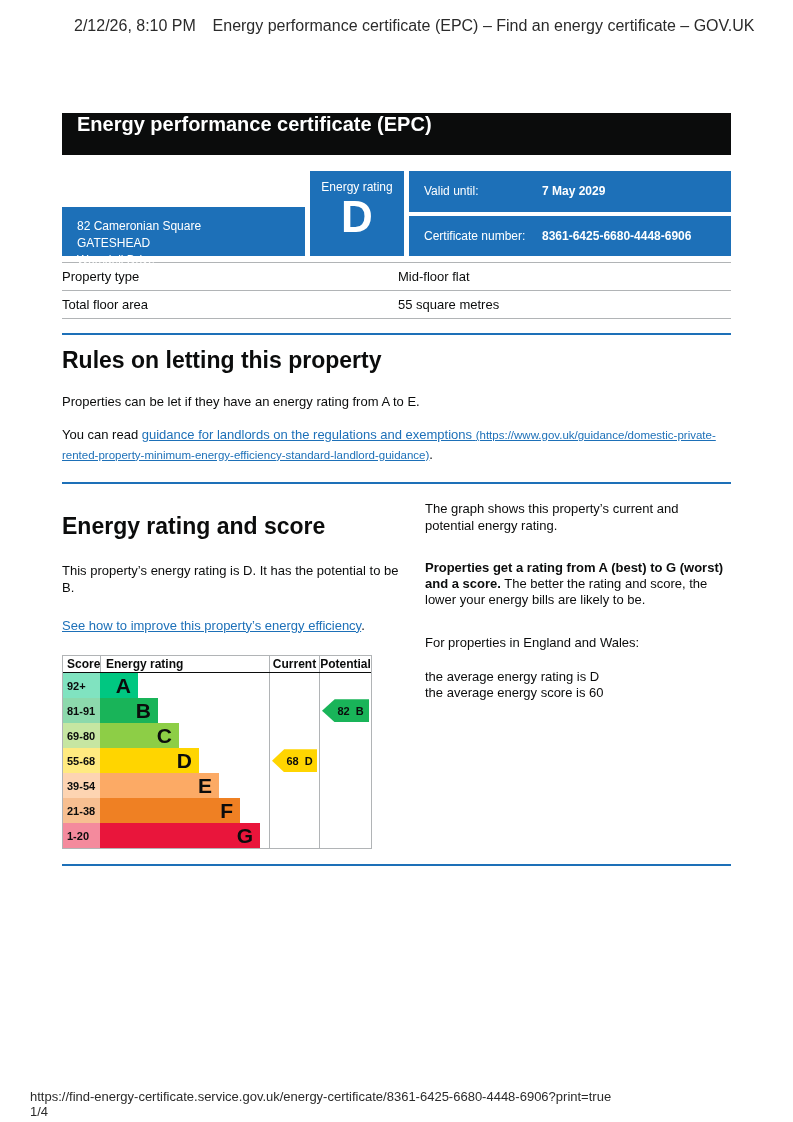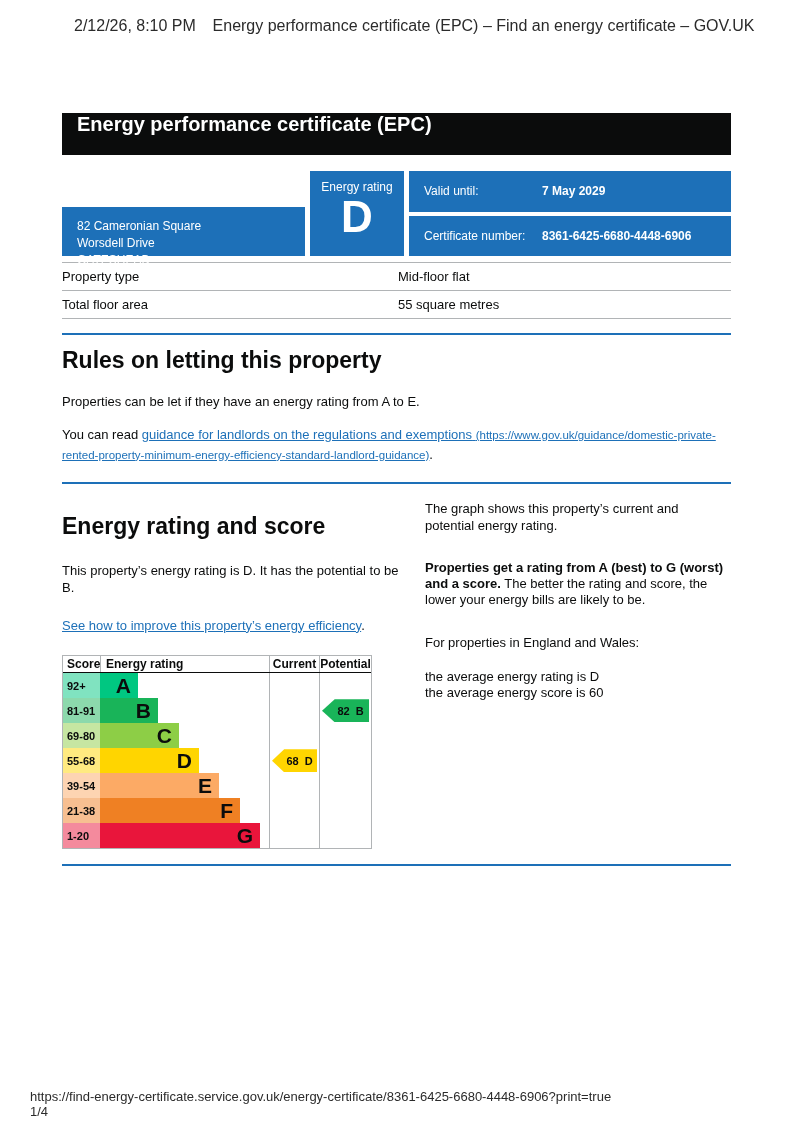--- a/index.html
+++ b/index.html
@@ -88,22 +88,22 @@
 
 <div class="content">
 
   <div class="banner">
     <h1>Energy performance certificate (EPC)</h1>
   </div>
 
   <div class="summary">
     <div class="bluebox address">
       <div>82 Cameronian Square</div>
+      <div>GATESHEAD</div>
       <div>Worsdell Drive</div>
-      <div>GATESHEAD</div>
       <div>NE8 2DB</div>
     </div>
     <div class="bluebox rating-box">
       <div class="rating-label">Energy rating</div>
       <div class="rating-letter">D</div>
     </div>
     <div class="right-col">
       <div class="bluebox info-box">
         <span class="info-label">Valid until:</span>
         <span class="info-value">7 May 2029</span>

